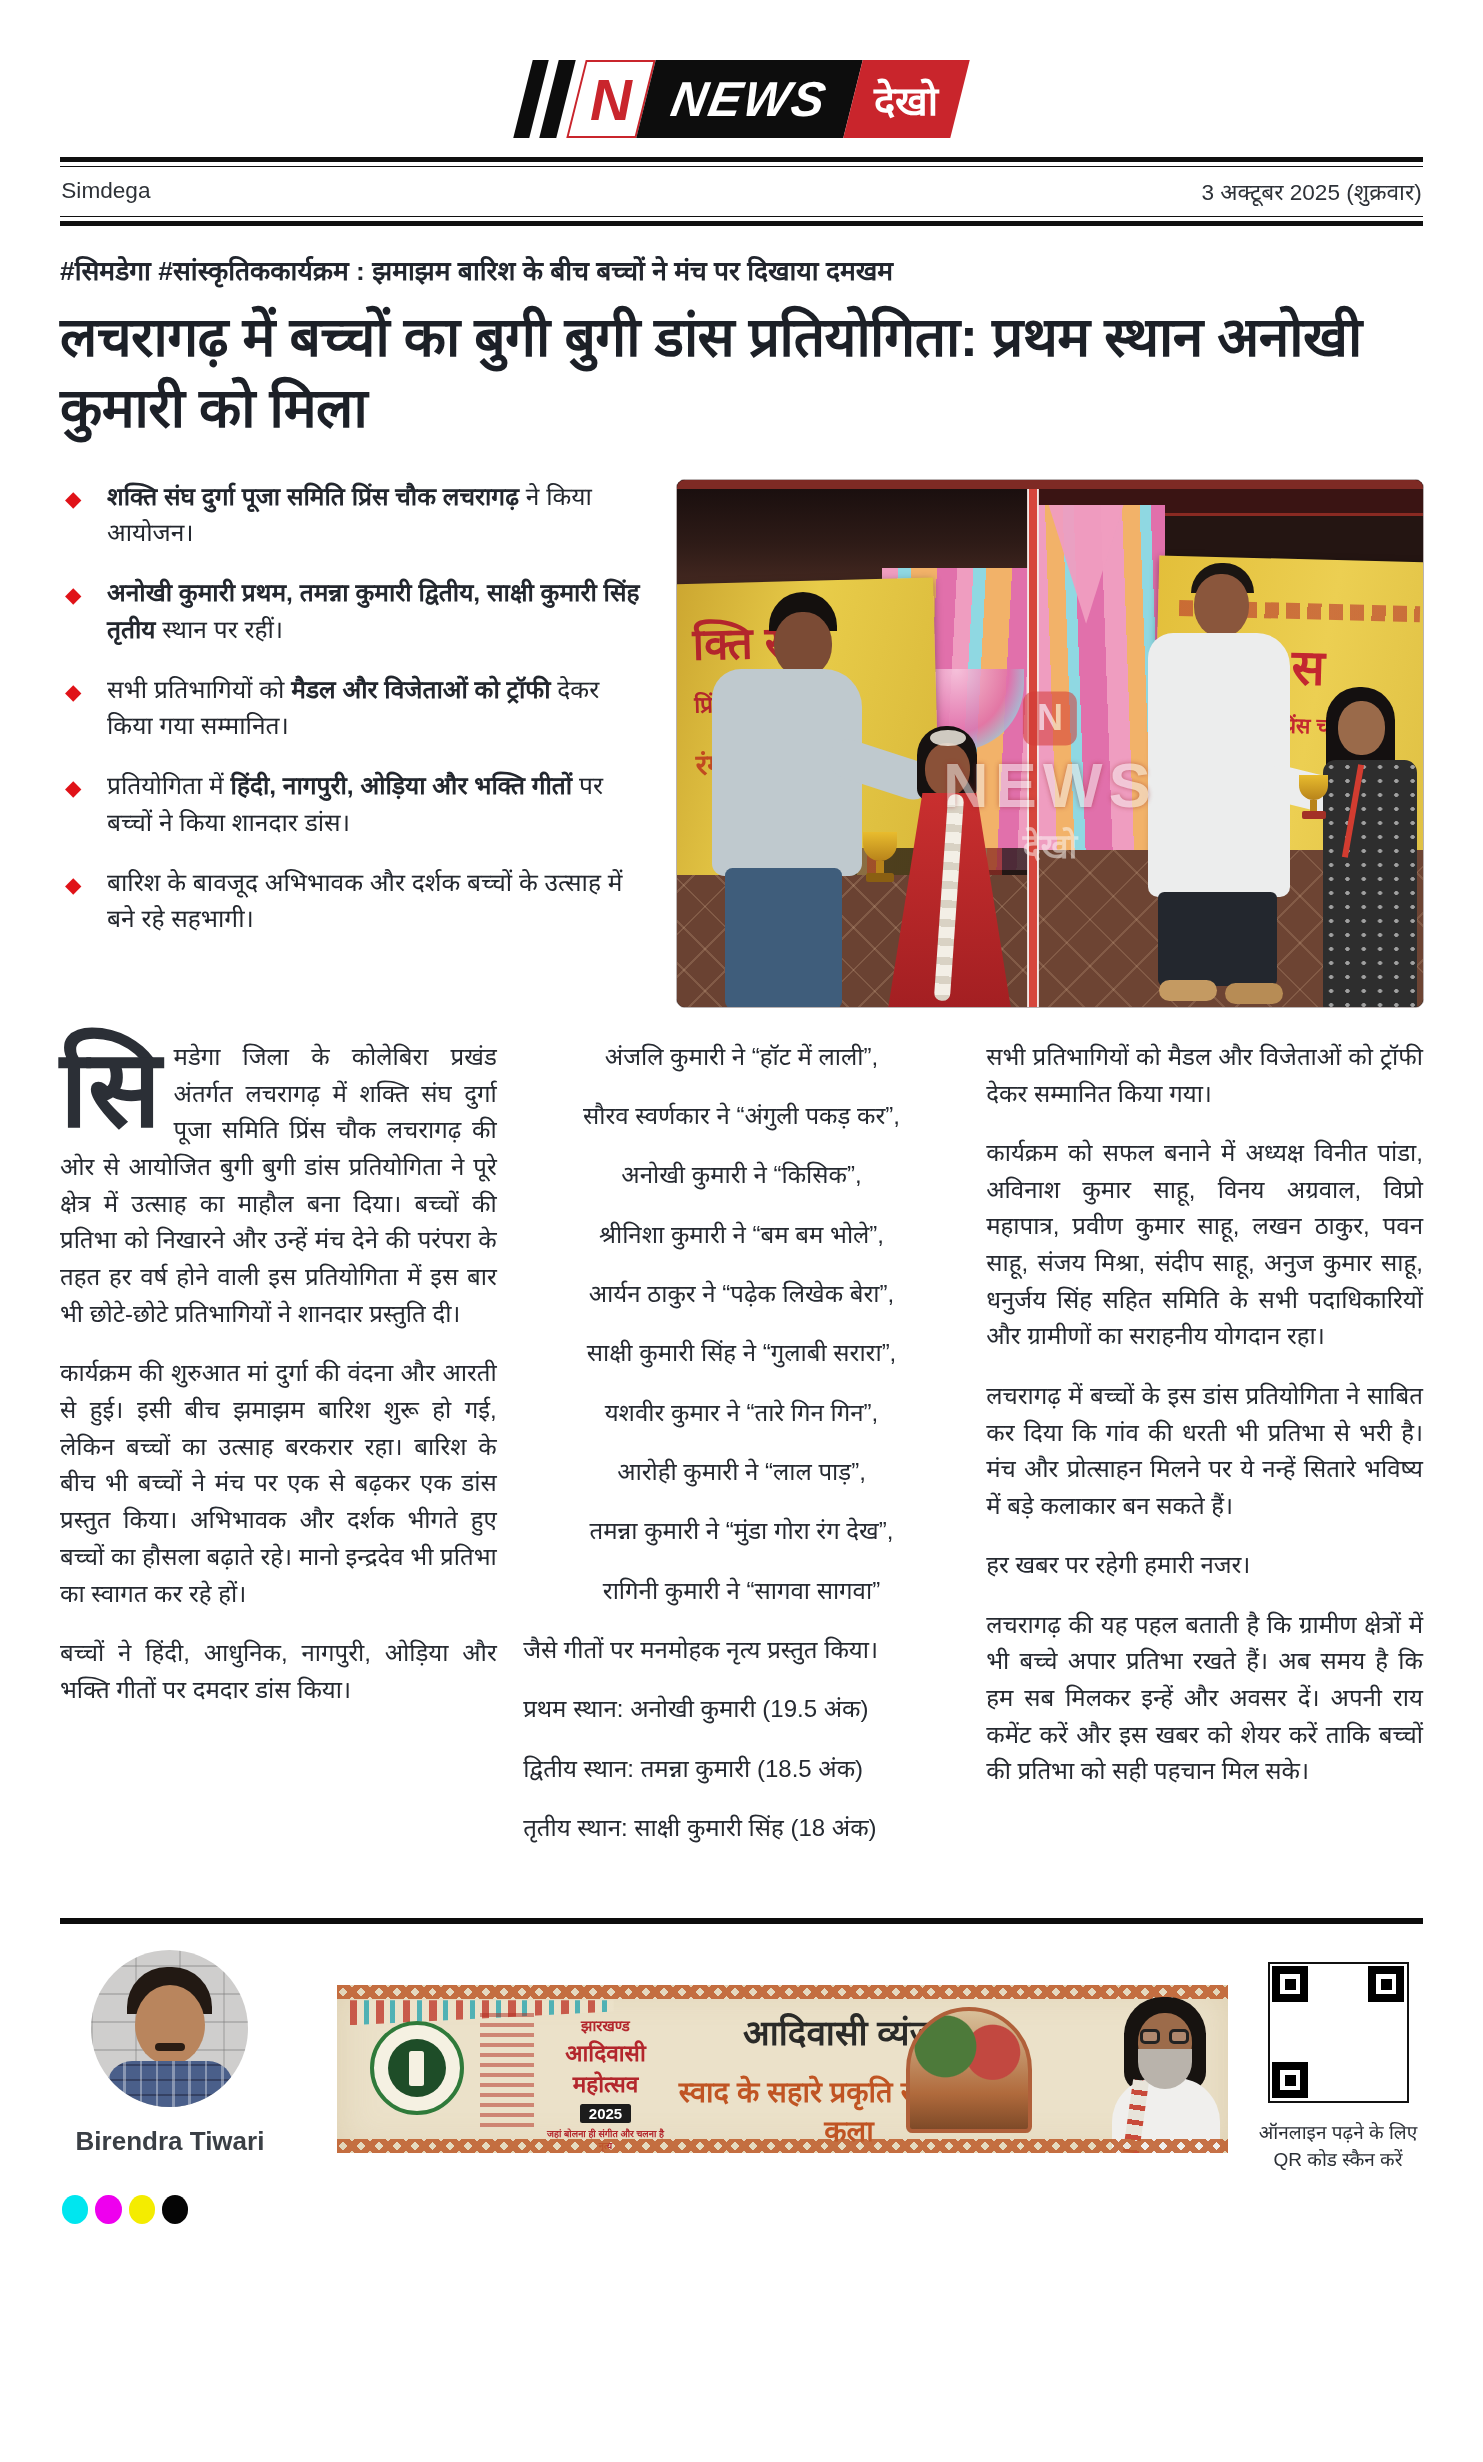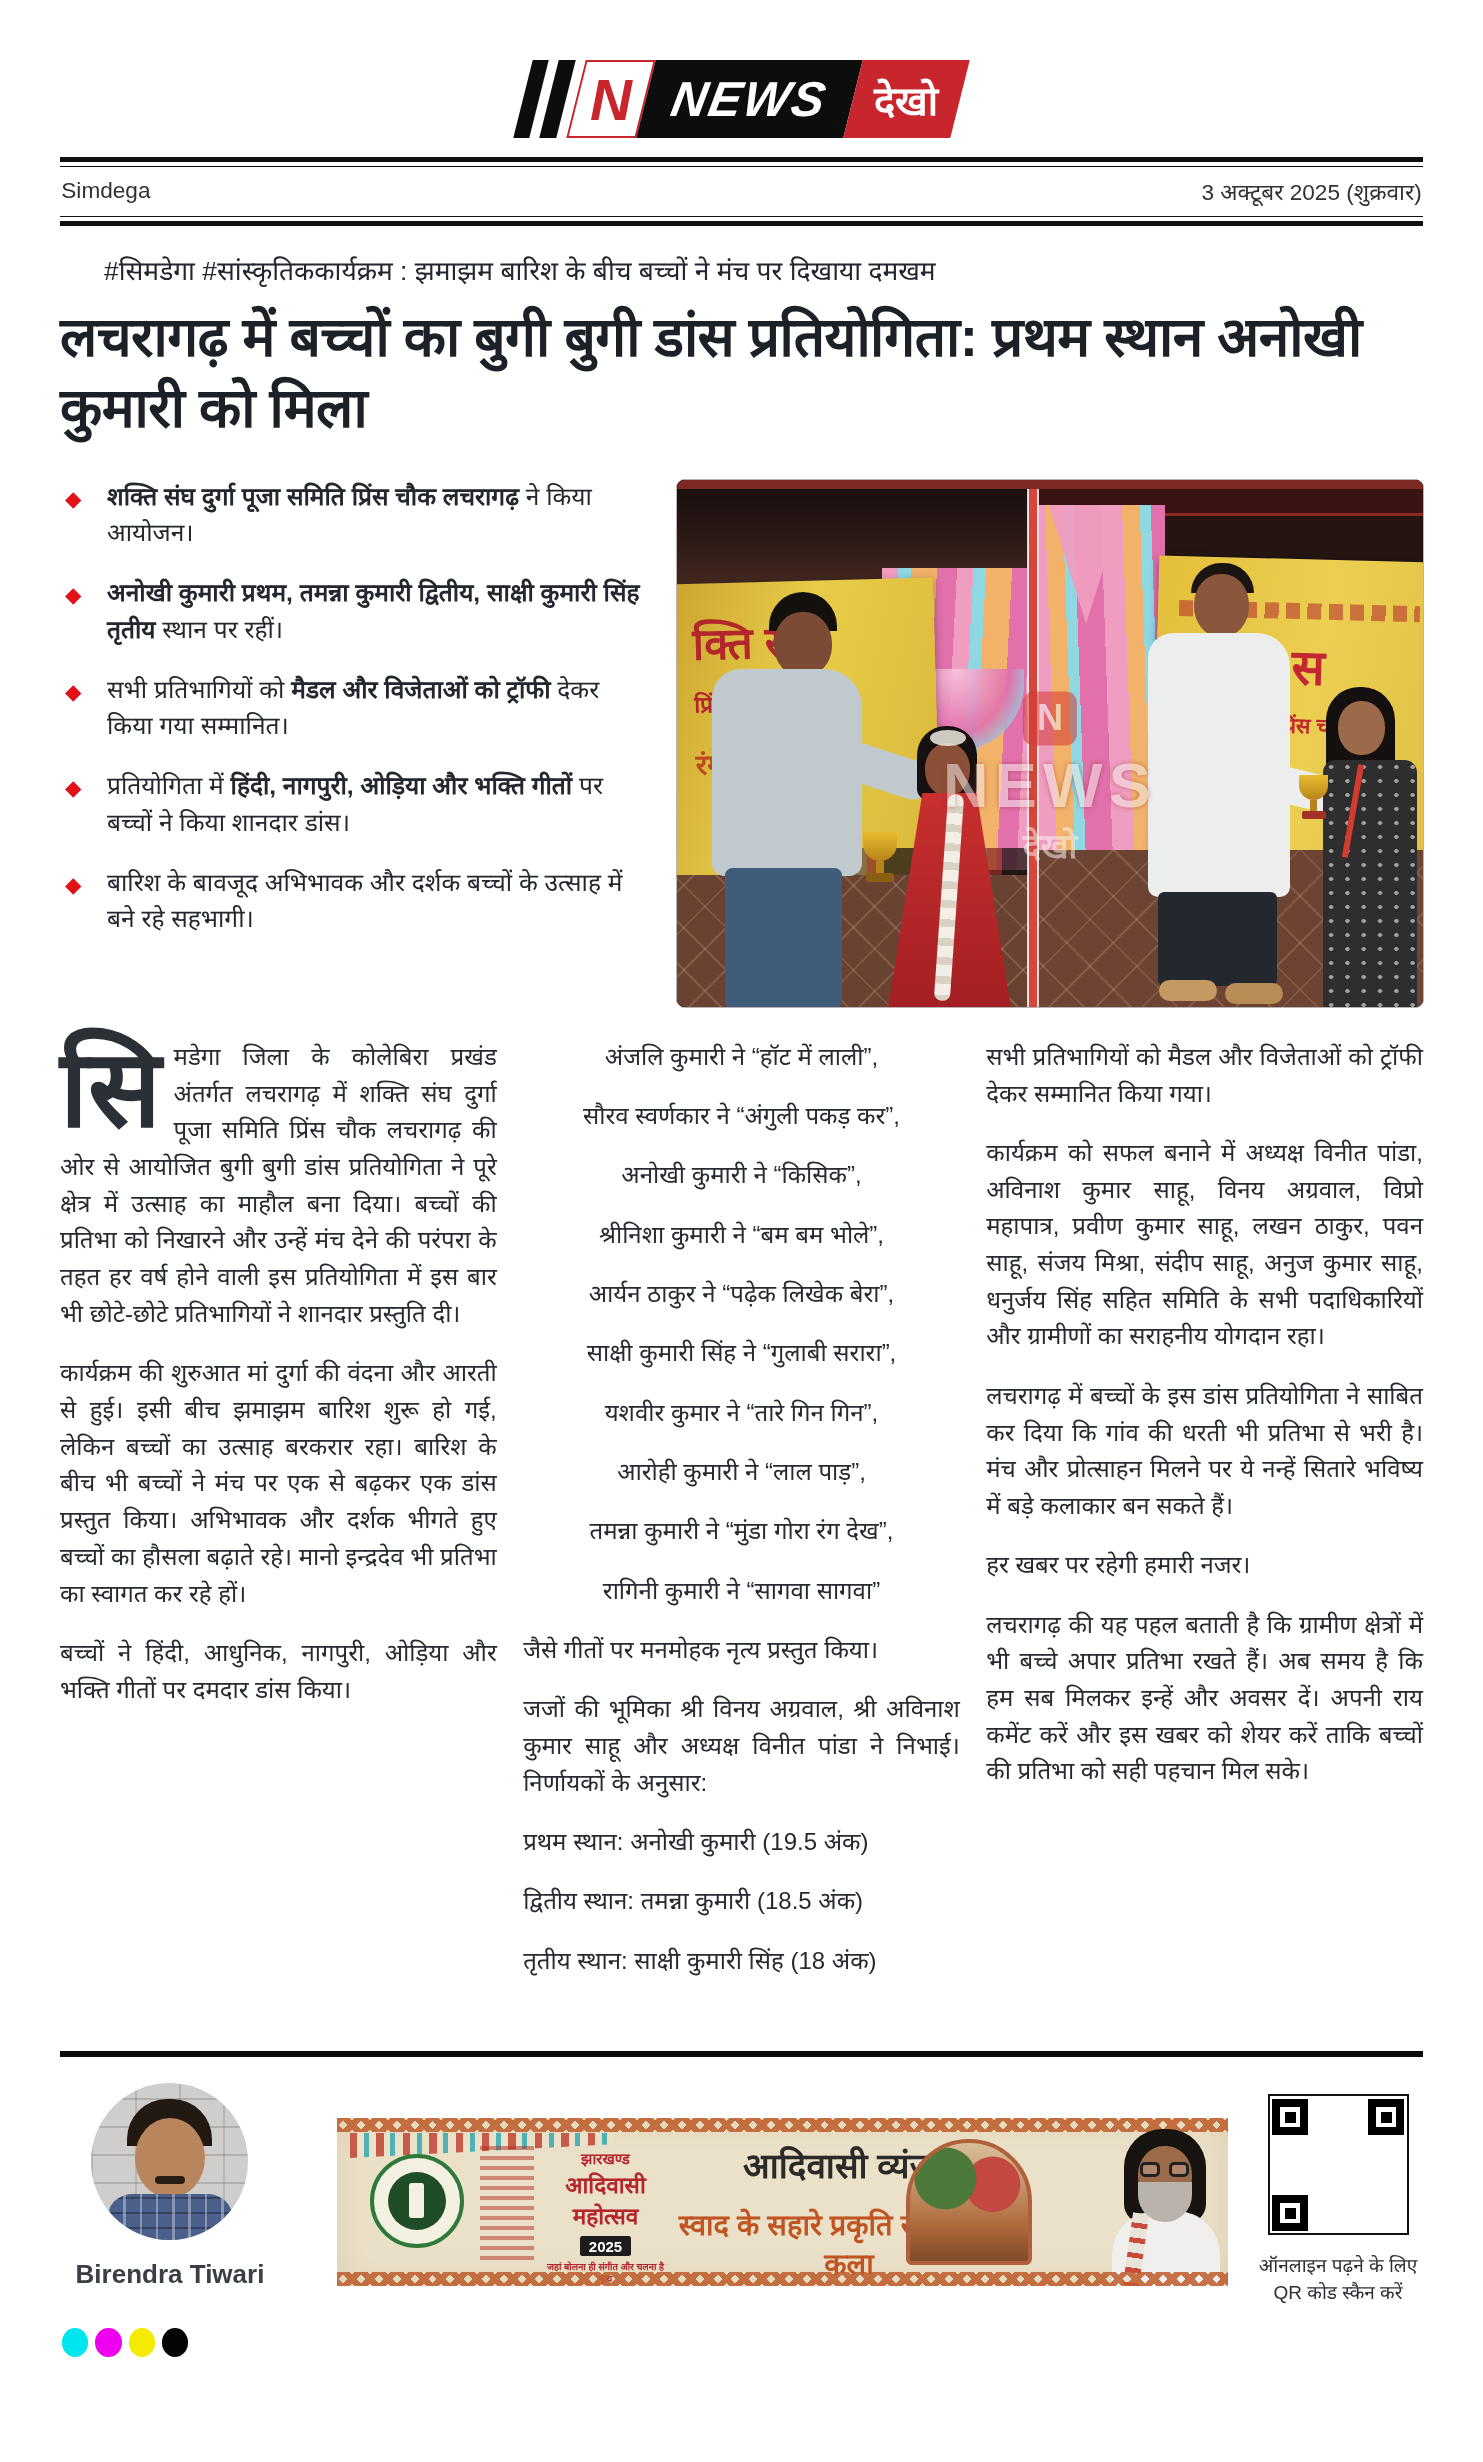--- a/index.html
+++ b/index.html
@@ -17,21 +17,21 @@
   .logo .nbox{width:70px;background:#fff;border:2.5px solid #c9252c;display:flex;align-items:center;justify-content:center;}
   .logo .nbox span{font-size:58px;font-weight:800;color:#c9252c;font-style:italic;transform:skewX(14deg);}
   .logo .newsbox{width:207px;background:#0d0d0d;display:flex;align-items:center;justify-content:center;}
   .logo .newsbox span{font-size:49px;font-weight:800;color:#fff;font-style:italic;letter-spacing:1.9px;transform:skewX(4deg);}
   .logo .dekhobox{width:107px;background:#c9252c;display:flex;align-items:center;justify-content:center;}
   .logo .dekhobox span{font-size:40px;font-weight:700;color:#fff;transform:skewX(14deg);}
   .ruleA{margin-top:19px;height:10px;border-top:5px solid #101010;border-bottom:1.9px solid #101010;}
   .ruleB{height:10px;border-top:1.9px solid #101010;border-bottom:5px solid #101010;}
   .meta-row{display:flex;justify-content:space-between;align-items:center;padding:8.8px 1.3px;font-size:22.6px;color:#2e3238;}
   
-  .kicker{margin-top:26.4px;font-size:26.4px;font-weight:400;color:#22262e;margin-left:44px;}
+  .kicker{margin-top:26.4px;font-size:26.4px;font-weight:700;color:#22262e;}
   .headline{margin-top:14px;font-size:55px;font-weight:800;line-height:1.29;color:#1c2027;letter-spacing:-0.6px;}
   
   .lede-row{display:flex;gap:28px;margin-top:35px;}
   .bullets{width:588px;flex:none;}
   .bullet{position:relative;padding-left:47px;font-size:24.5px;line-height:1.48;margin-bottom:24px;color:#23272e;}
   .bullet .dia{position:absolute;left:5px;top:5px;font-size:21.4px;color:#e01218;}
   .bullet .b{font-weight:700;}
   
   .photo{position:relative;flex:none;width:748px;height:529px;border-radius:8.8px;overflow:hidden;
          border:1.9px solid #b9b2b2;background:#261713;}
@@ -311,21 +311,20 @@
       <p class="song">सौरव स्वर्णकार ने “अंगुली पकड़ कर”,</p>
       <p class="song">अनोखी कुमारी ने “किसिक”,</p>
       <p class="song">श्रीनिशा कुमारी ने “बम बम भोले”,</p>
       <p class="song">आर्यन ठाकुर ने “पढ़ेक लिखेक बेरा”,</p>
       <p class="song">साक्षी कुमारी सिंह ने “गुलाबी सरारा”,</p>
       <p class="song">यशवीर कुमार ने “तारे गिन गिन”,</p>
       <p class="song">आरोही कुमारी ने “लाल पाड़”,</p>
       <p class="song">तमन्ना कुमारी ने “मुंडा गोरा रंग देख”,</p>
       <p class="song">रागिनी कुमारी ने “सागवा सागवा”</p>
       <p>जैसे गीतों पर मनमोहक नृत्य प्रस्तुत किया।</p>
-      <p>जजों की भूमिका श्री विनय अग्रवाल, श्री अविनाश कुमार साहू और अध्यक्ष विनीत पांडा ने निभाई। निर्णायकों के अनुसार:</p>
       <p>प्रथम स्थान: अनोखी कुमारी (19.5 अंक)</p>
       <p>द्वितीय स्थान: तमन्ना कुमारी (18.5 अंक)</p>
       <p>तृतीय स्थान: साक्षी कुमारी सिंह (18 अंक)</p>
     </div>
     <div class="col">
       <p>सभी प्रतिभागियों को मैडल और विजेताओं को ट्रॉफी देकर सम्मानित किया गया।</p>
       <p>कार्यक्रम को सफल बनाने में अध्यक्ष विनीत पांडा, अविनाश कुमार साहू, विनय अग्रवाल, विप्रो महापात्र, प्रवीण कुमार साहू, लखन ठाकुर, पवन साहू, संजय मिश्रा, संदीप साहू, अनुज कुमार साहू, धनुर्जय सिंह सहित समिति के सभी पदाधिकारियों और ग्रामीणों का सराहनीय योगदान रहा।</p>
       <p>लचरागढ़ में बच्चों के इस डांस प्रतियोगिता ने साबित कर दिया कि गांव की धरती भी प्रतिभा से भरी है। मंच और प्रोत्साहन मिलने पर ये नन्हें सितारे भविष्य में बड़े कलाकार बन सकते हैं।</p>
       <p>हर खबर पर रहेगी हमारी नजर।</p>
       <p>लचरागढ़ की यह पहल बताती है कि ग्रामीण क्षेत्रों में भी बच्चे अपार प्रतिभा रखते हैं। अब समय है कि हम सब मिलकर इन्हें और अवसर दें। अपनी राय कमेंट करें और इस खबर को शेयर करें ताकि बच्चों की प्रतिभा को सही पहचान मिल सके।</p>

